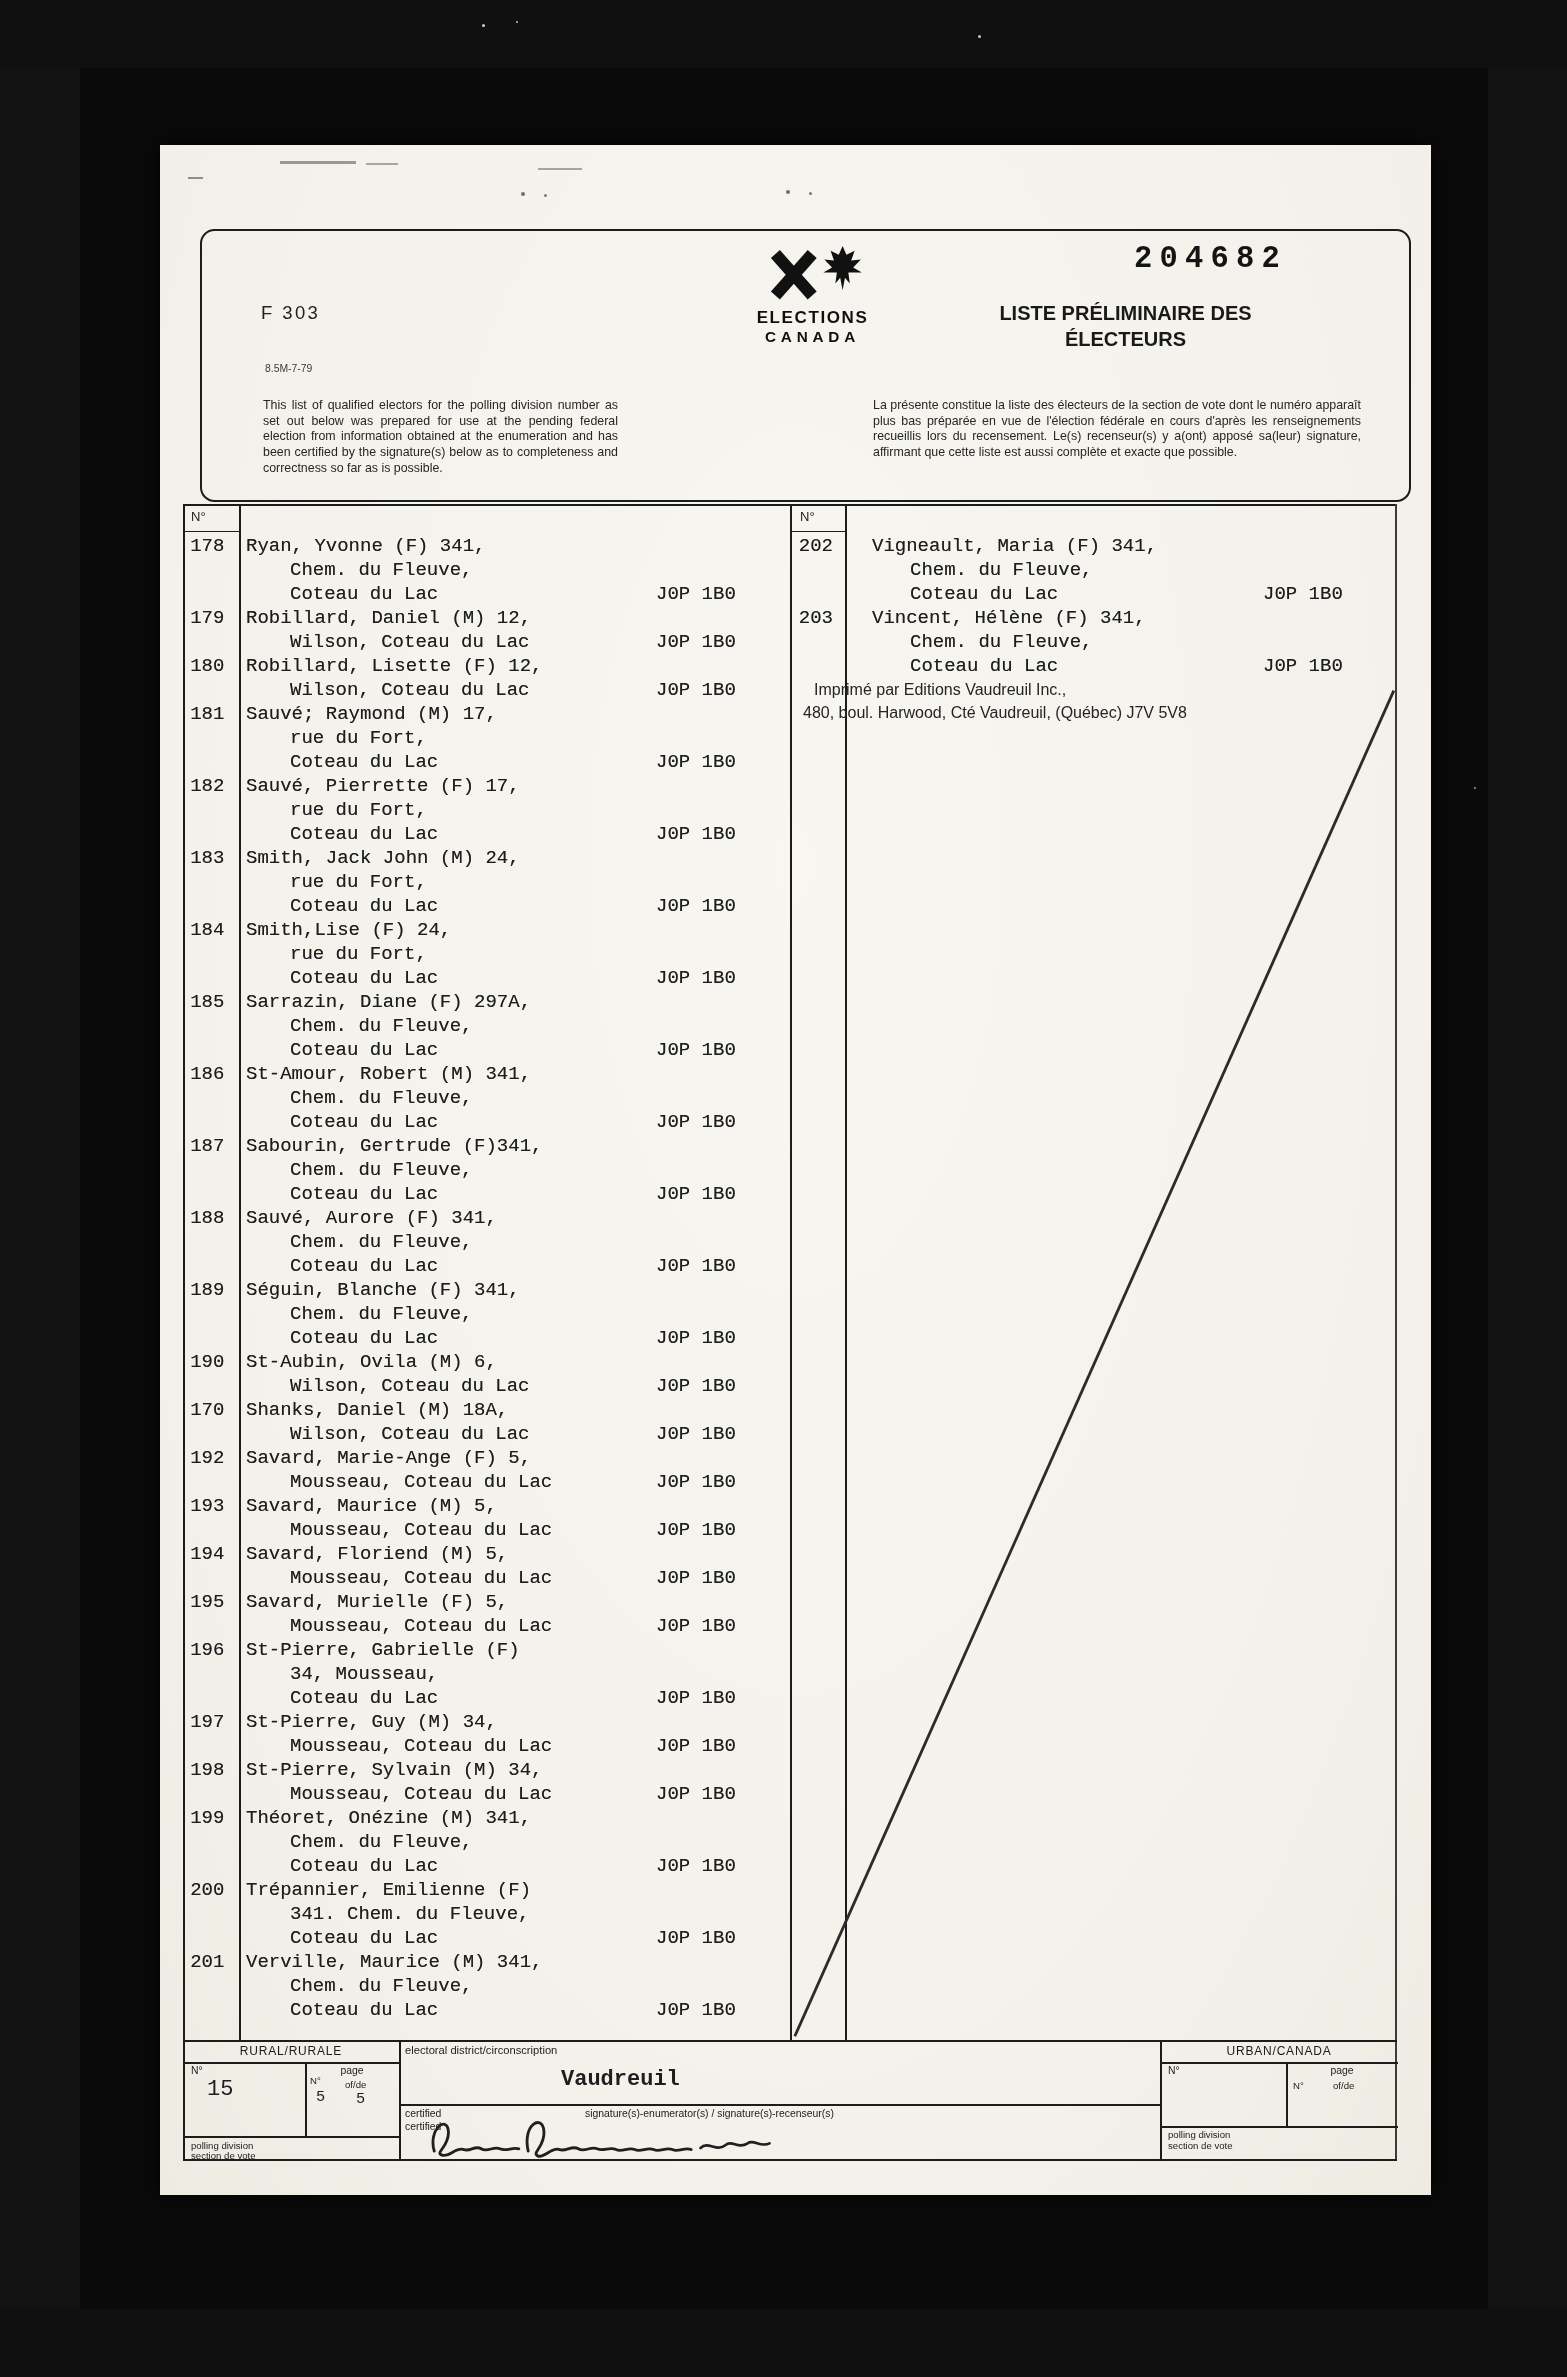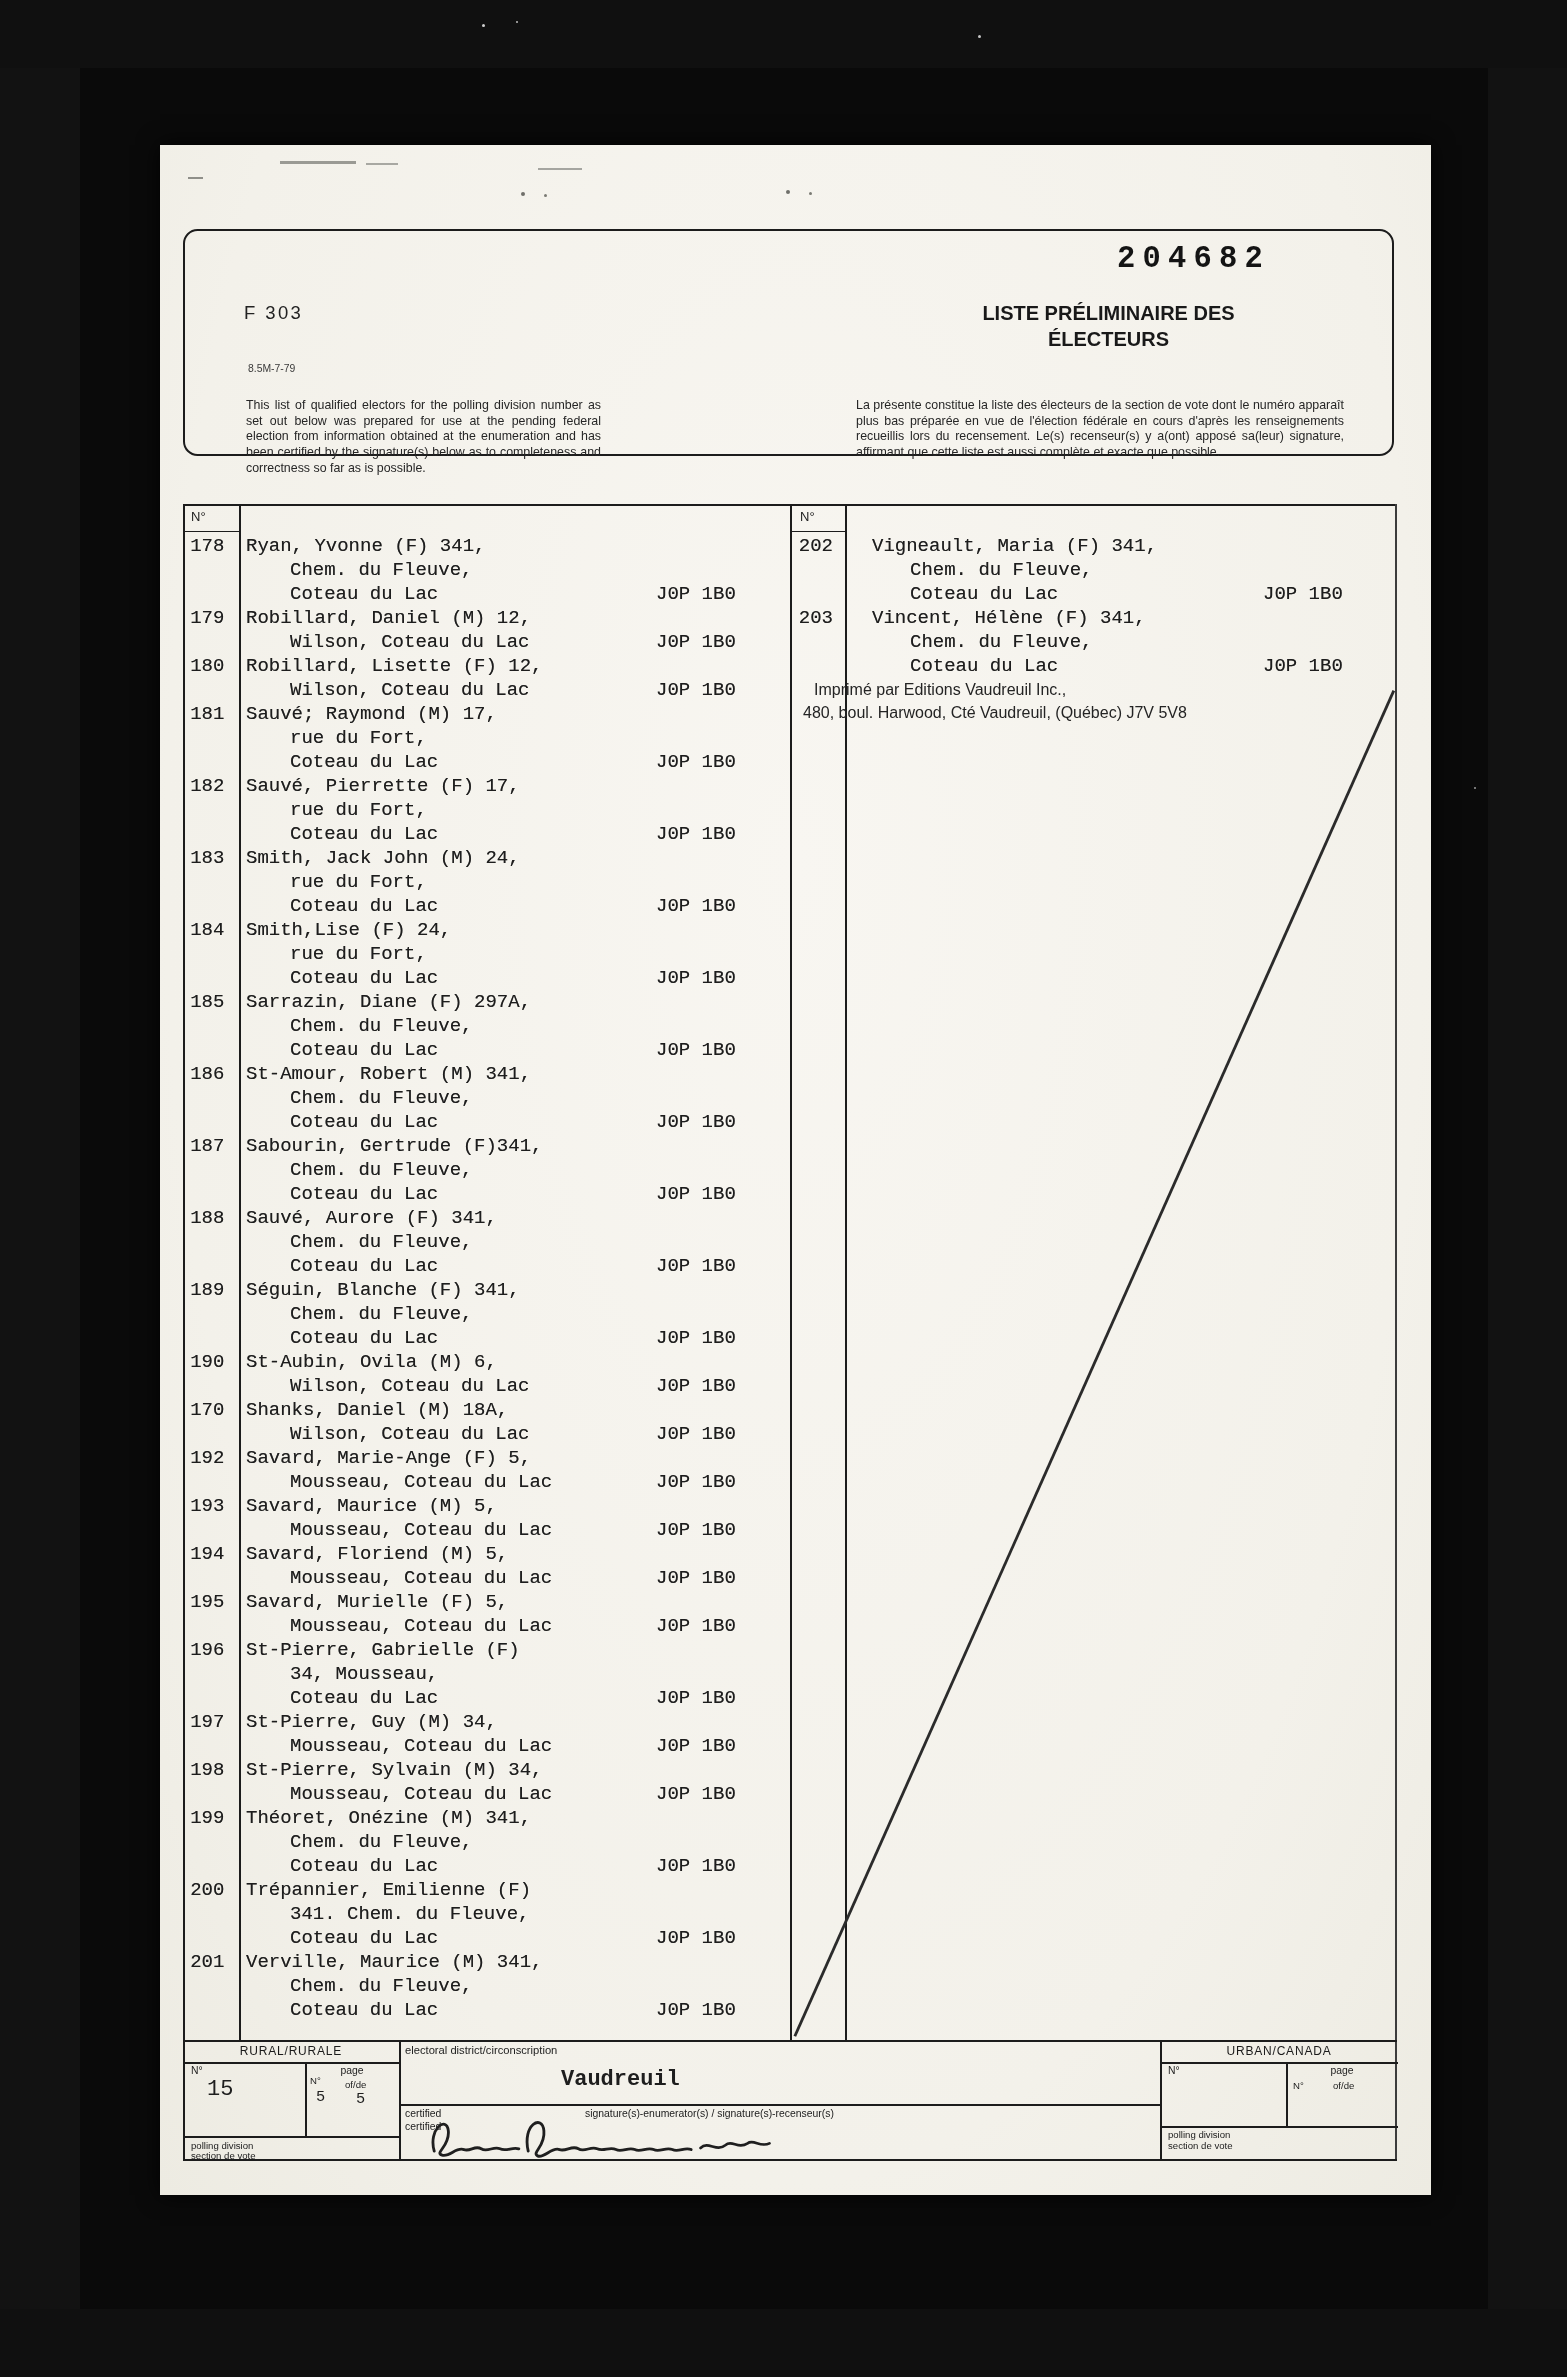--- a/index.html
+++ b/index.html
@@ -10,21 +10,21 @@
   .mono{font-family:"Liberation Mono","DejaVu Sans Mono",monospace}
   .hline,.vline{position:absolute;background:#1c1c1c}
   .bgpatch{position:absolute;background:#121212}
   .speck{position:absolute;border-radius:50%}
 
   .page{position:absolute;left:160px;top:145px;width:1271px;height:2050px;
         background:radial-gradient(ellipse at 50% 35%, #f8f6f1 0%, #f3f1ea 70%, #edebe2 100%);
         box-shadow:0 0 21px rgba(0,0,0,.85)}
 
   
-  .header-box{position:absolute;left:23px;top:84px;width:1211px;height:227px;
+  .header-box{position:absolute;left:40px;top:84px;width:1211px;height:273px;
               border:2.4px solid #1c1c1c;border-radius:14.5px}
   .stamp{position:absolute;left:932px;top:11.2px;font-family:"Liberation Mono","DejaVu Sans Mono",monospace;
          font-size:30.5px;font-weight:bold;letter-spacing:7.2px;color:#141414}
   .form-number{position:absolute;left:59px;top:71px;font-size:18.5px;letter-spacing:2.4px;color:#222}
   .print-code{position:absolute;left:63px;top:132px;font-size:10.4px;color:#3a3a3a}
   .title-en{position:absolute;left:137px;top:69px;width:337px;text-align:center;
             font-size:22.5px;font-weight:bold;line-height:26.5px;letter-spacing:0.4px;color:#191919}
   .title-fr{position:absolute;left:755px;top:69px;width:337px;text-align:center;
             font-size:20px;font-weight:bold;line-height:26px;color:#191919}
   .logo-wrap{position:absolute;left:522px;top:14.5px;width:177px;text-align:center}
@@ -88,20 +88,31 @@
   <div class="speck" style="left:649px;top:47px;width:3.2px;height:3.2px;background:#7a7a74"></div>
 
   <div class="header-box">
 
     <div class="stamp">204682</div>
 
     <div class="form-number">F 303</div>
     <div class="print-code">8.5M-7-79</div>
 
 
+    <div class="logo-wrap">
+      <svg viewBox="0 0 150 80" width="120" height="64">
+        <path d="M28,10 L74,62" stroke="#111" stroke-width="15" fill="none"></path>
+        <path d="M74,10 L28,62" stroke="#111" stroke-width="15" fill="none"></path>
+        <g transform="translate(82,0) scale(0.60)">
+          <path d="M50 0 L58 18 L75 10 L68 30 L88 28 L72 45 L90 55 L62 55 L65 78 L55 66 L50 92 L45 66 L35 78 L38 55 L10 55 L28 45 L12 28 L32 30 L25 10 L42 18 Z" fill="#111"></path>
+        </g>
+      </svg>
+      <div class="logo-word1">ELECTIONS</div>
+      <div class="logo-word2">CANADA</div>
+    </div>
 
     <div class="title-fr">
       <div>LISTE PRÉLIMINAIRE DES</div>
       <div>ÉLECTEURS</div>
     </div>
 
     <div class="disc disc-fr">La présente constitue la liste des électeurs de la section de vote dont le numéro apparaît plus bas préparée en vue de l'élection fédérale en cours d'après les renseignements recueillis lors du recensement. Le(s) recenseur(s) y a(ont) apposé sa(leur) signature, affirmant que cette liste est aussi complète et exacte que possible.</div>
     <div class="disc disc-en">This list of qualified electors for the polling division number as set out below was prepared for use at the pending federal election from information obtained at the enumeration and has been certified by the signature(s) below as to completeness and correctness so far as is possible.</div>
   </div>
 

